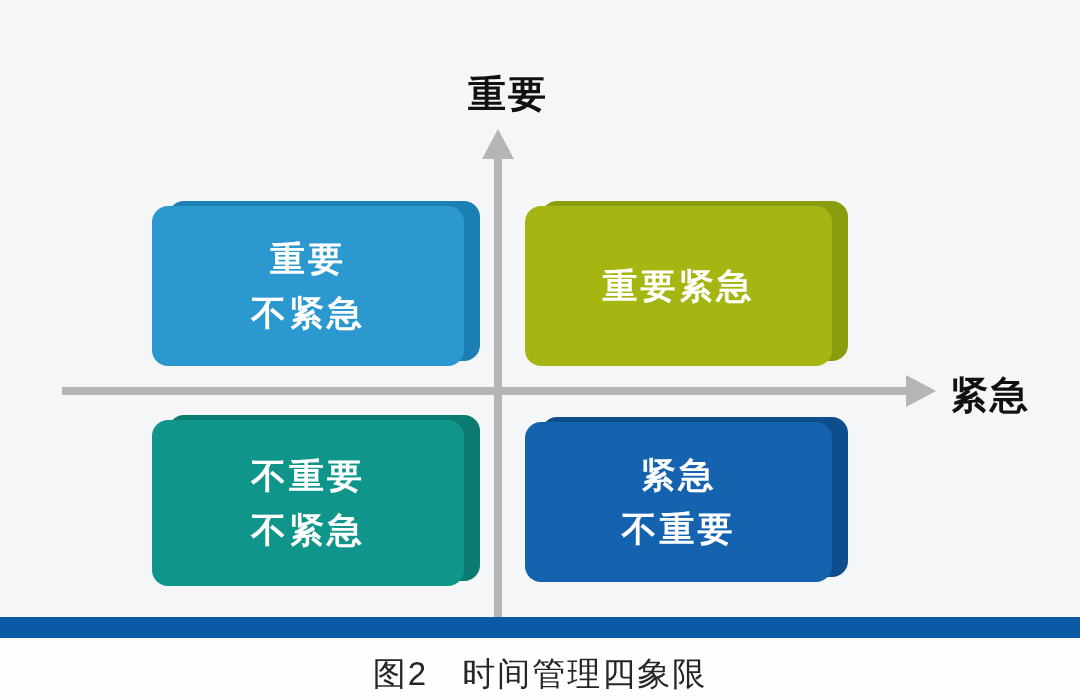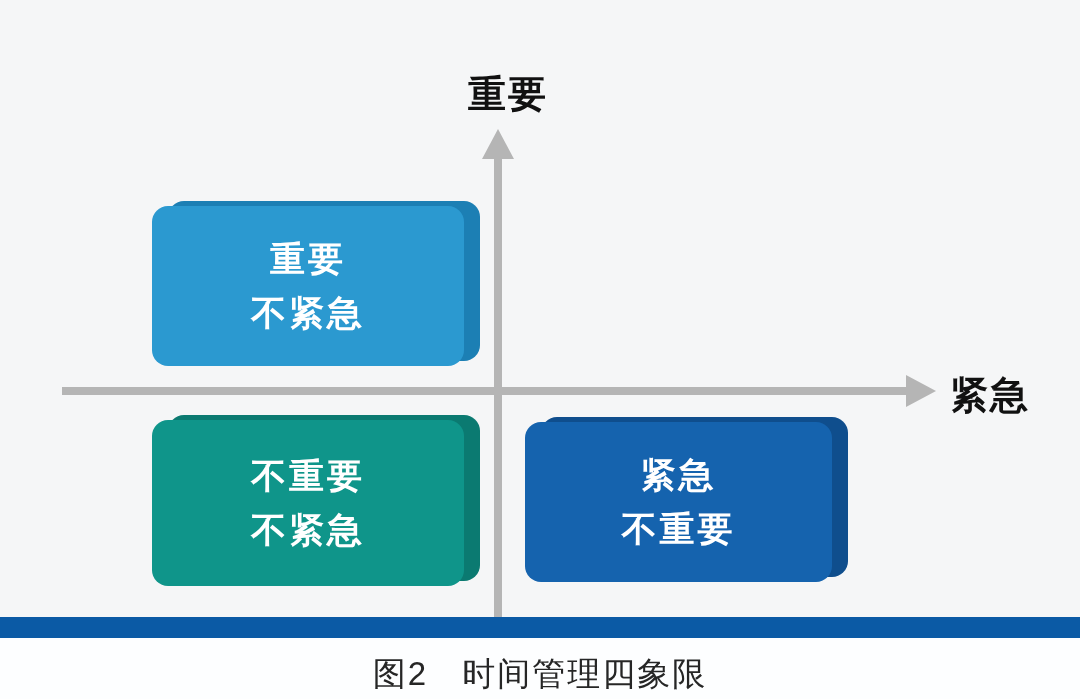--- a/index.html
+++ b/index.html
@@ -124,20 +124,26 @@
   <div class="axis-label x">紧急</div>
 
   <div class="qbox tl">
     <div class="qback" style="background: rgb(28, 127, 180);"></div>
     <div class="qface" style="background: rgb(43, 153, 208);">
       <div class="qtext">重要
 不紧急</div>
     </div>
   </div>
 
+  <div class="qbox tr">
+    <div class="qback" style="background: rgb(139, 156, 14);"></div>
+    <div class="qface" style="background: rgb(165, 181, 17);">
+      <div class="qtext">重要紧急</div>
+    </div>
+  </div>
 
   <div class="qbox bl">
     <div class="qback" style="background: rgb(11, 122, 113);"></div>
     <div class="qface" style="background: rgb(15, 149, 138);">
       <div class="qtext">不重要
 不紧急</div>
     </div>
   </div>
 
   <div class="qbox br">

